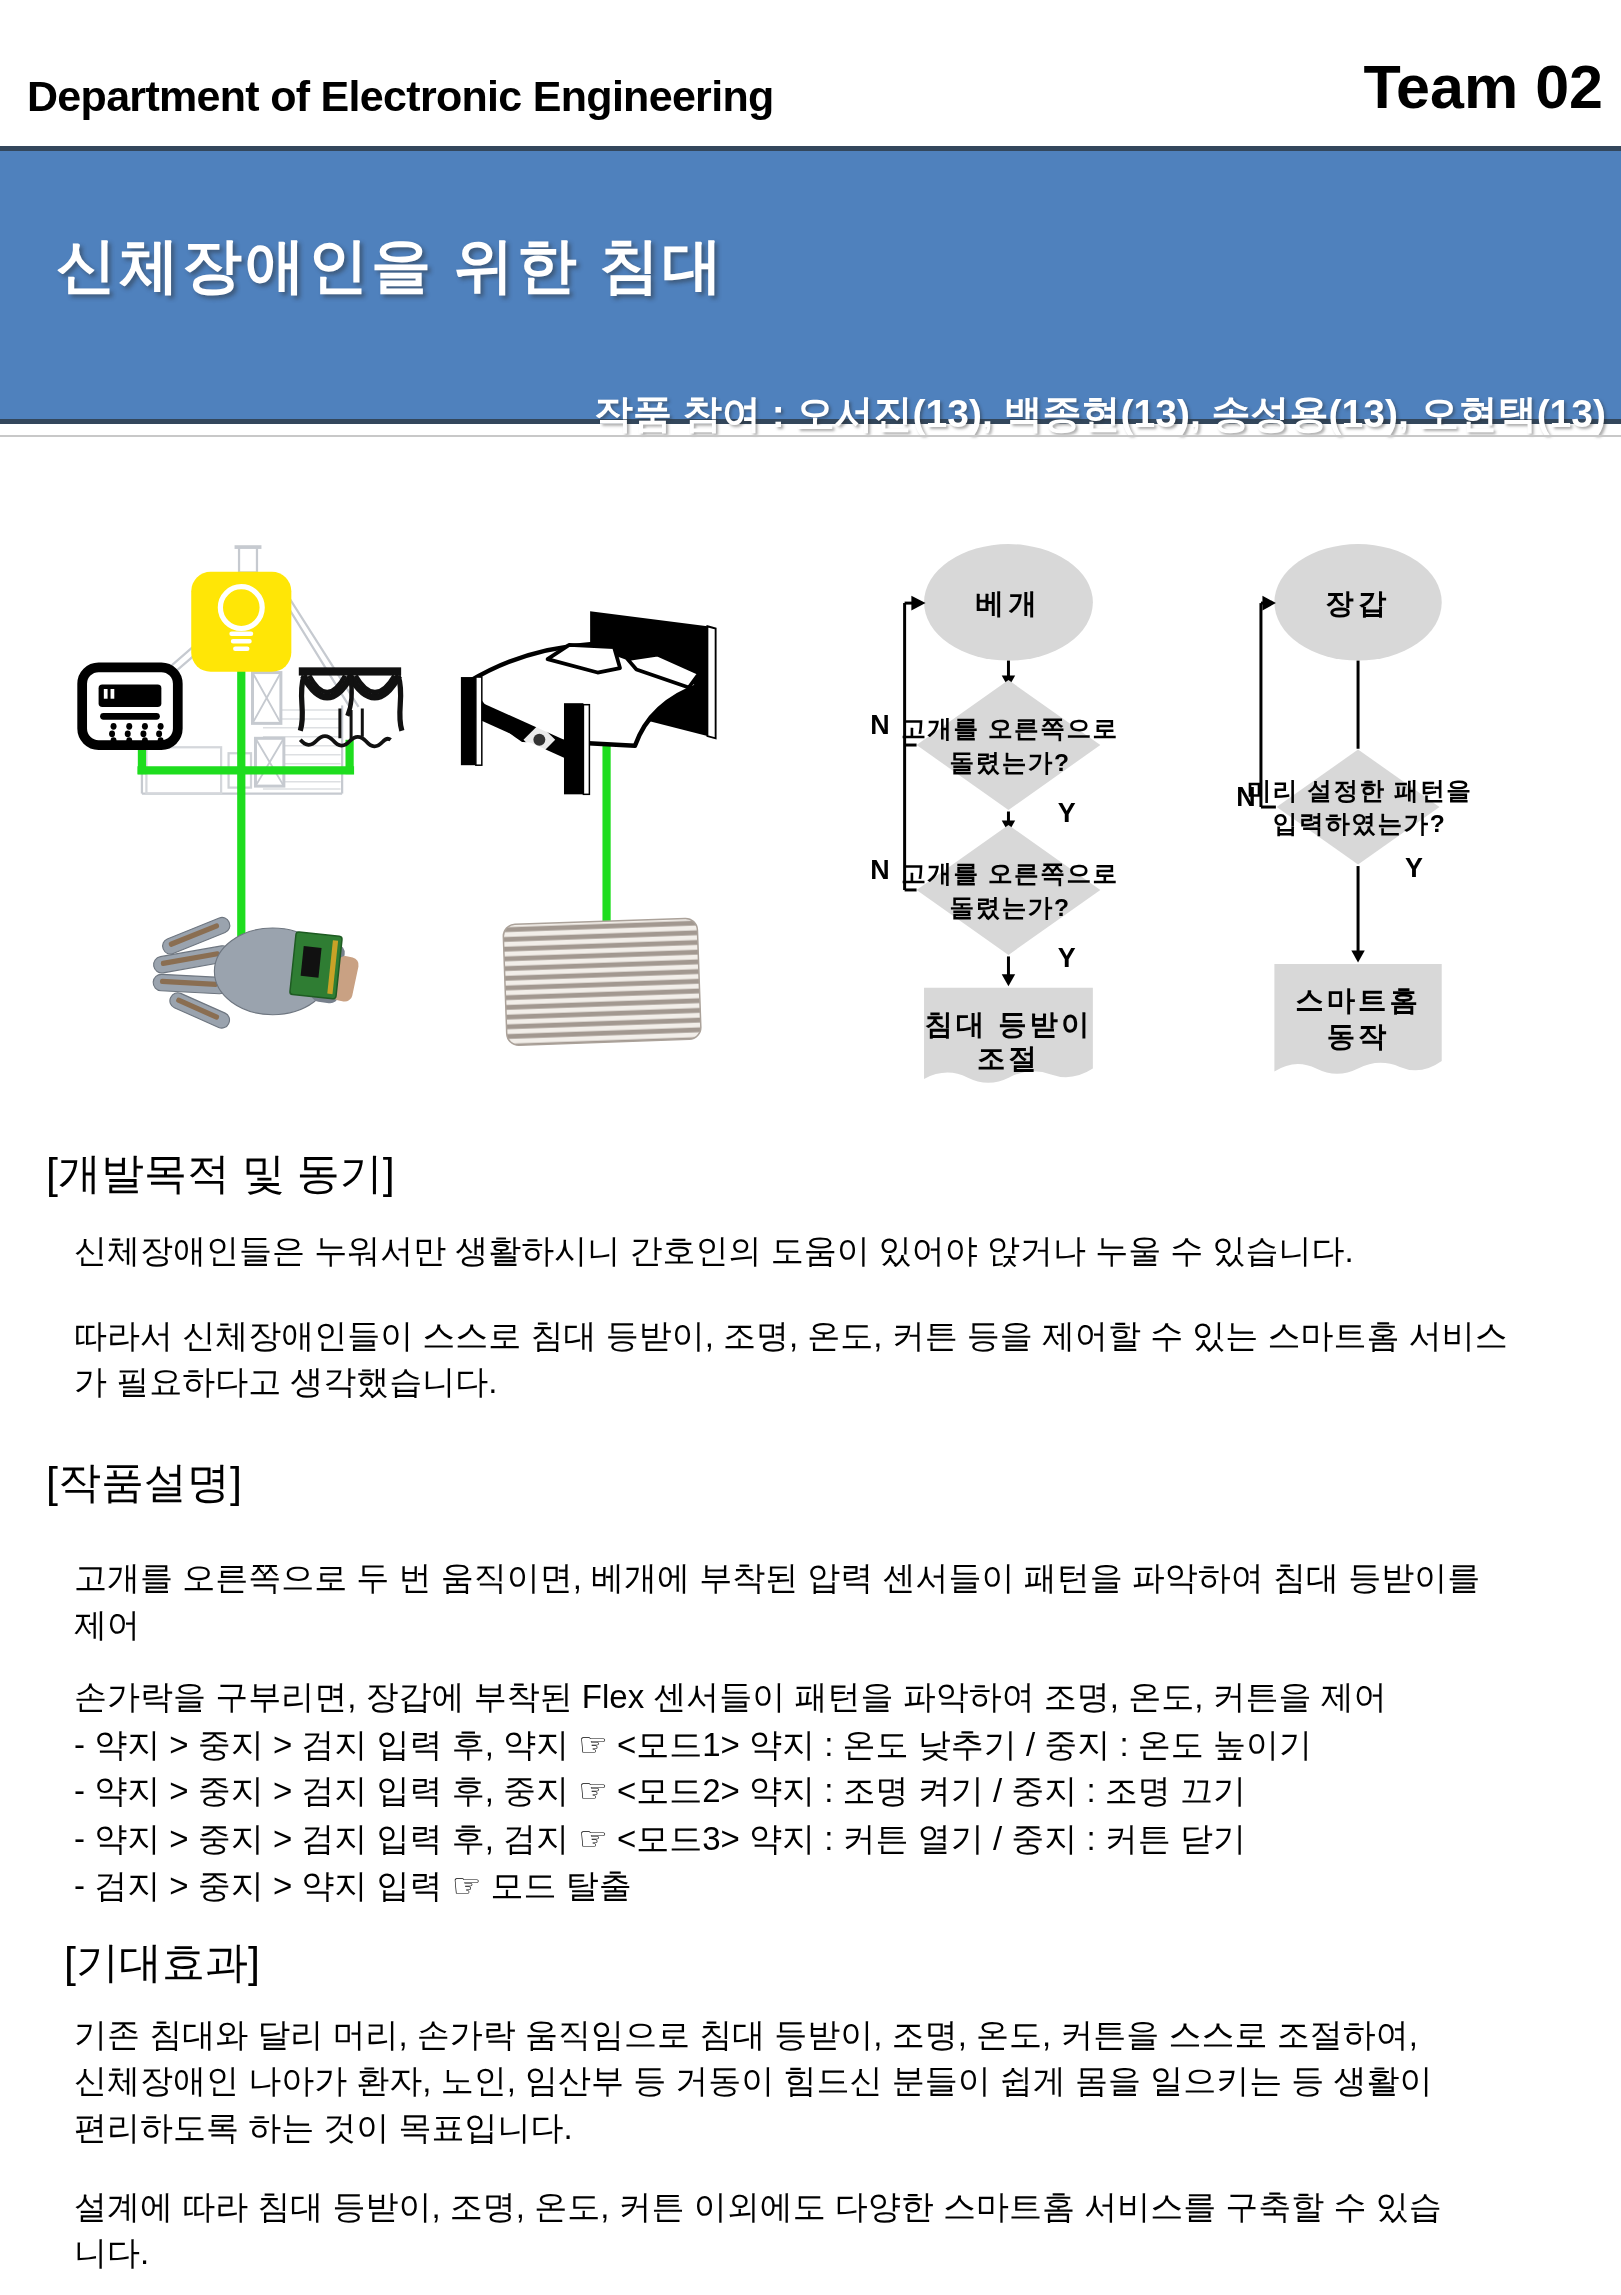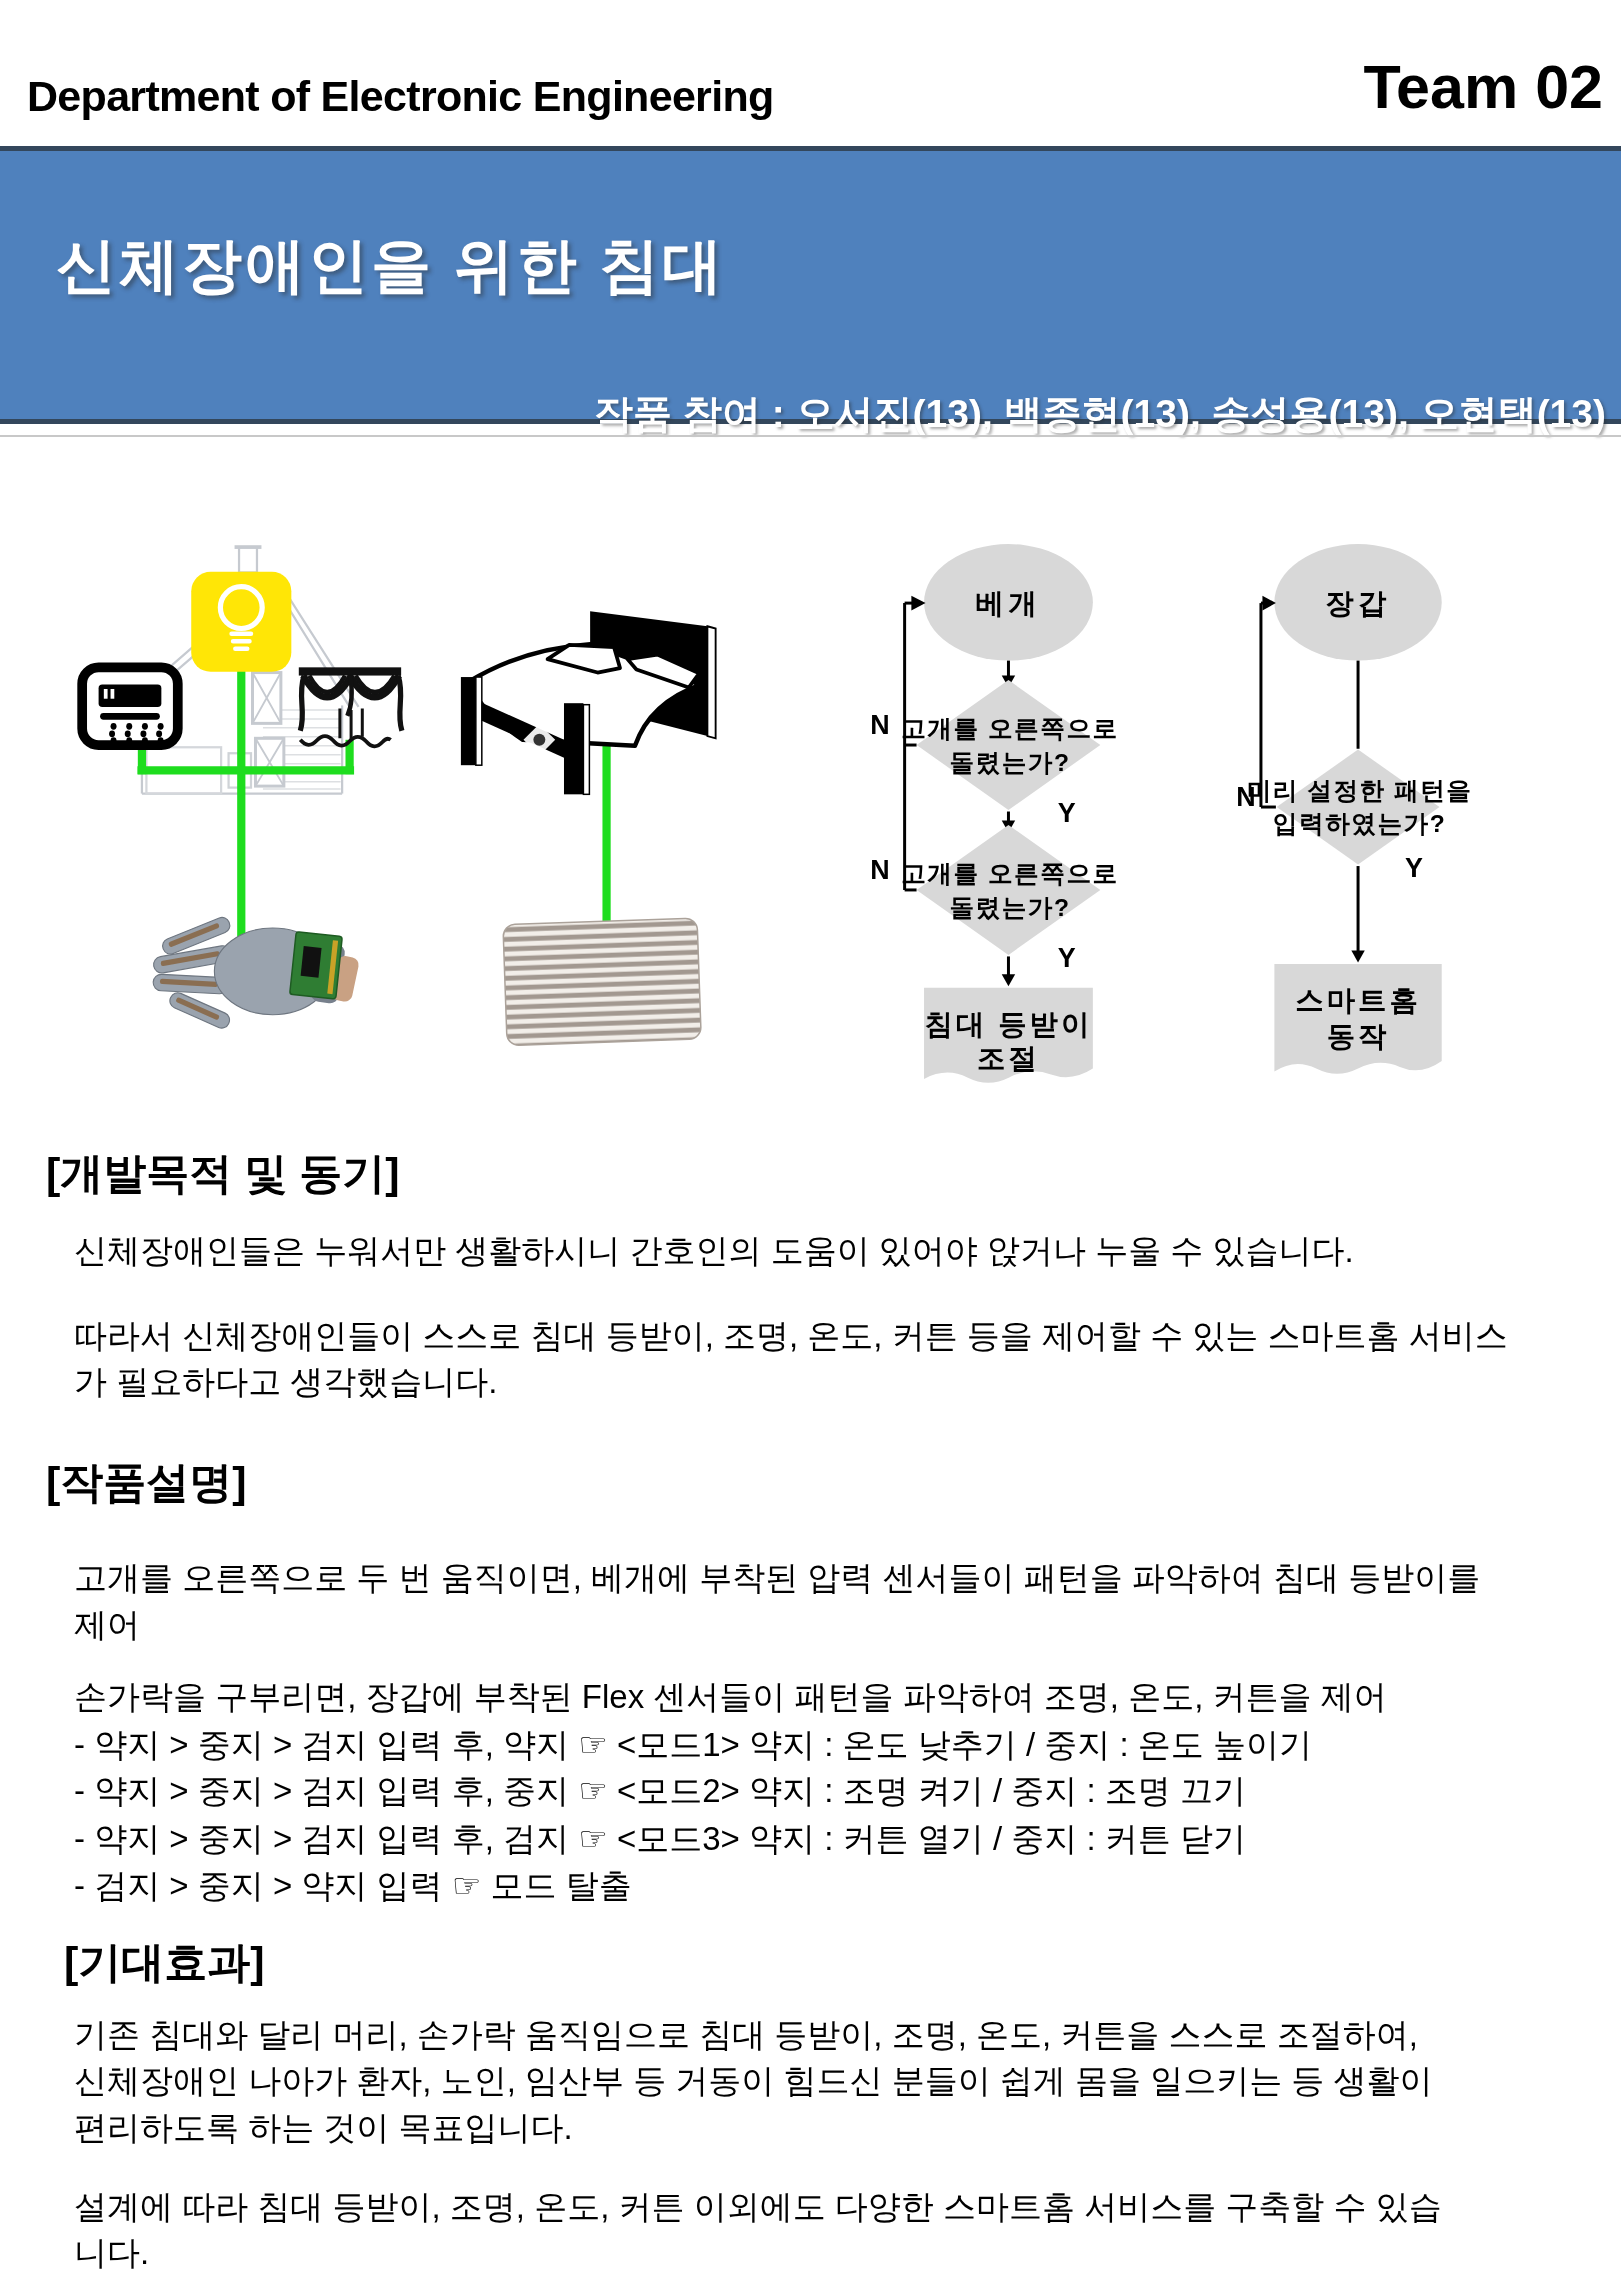--- a/index.html
+++ b/index.html
@@ -12,21 +12,21 @@
   .banner{position:absolute;left:0;top:146px;width:1621px;height:268px;background:#4F81BD;
           border-top:5.2px solid #33475C;border-bottom:5.2px solid #33475C;}
   .banner-title{position:absolute;left:56px;top:75px;font-size:60px;font-weight:bold;color:#fff;
                 letter-spacing:3px;white-space:nowrap;text-shadow:3px 3px 4.5px rgba(40,40,40,.45);}
   .banner-sub{position:absolute;right:15px;top:196px;font-size:39px;font-weight:bold;color:#fff;
               white-space:nowrap;text-shadow:2.2px 2.2px 3px rgba(40,40,40,.4);margin-top:40px;}
   .hairline{position:absolute;left:0;top:435px;width:1621px;height:2.2px;background:#C8C8C8;}
   
   .figure-svg{position:absolute;left:0;top:523px;}
   
-  .hd{position:absolute;left:46px;font-size:43px;font-weight:bold;white-space:nowrap;}
+  .hd{position:absolute;left:46px;font-size:43px;font-weight:normal;white-space:nowrap;}
   .bl{position:absolute;left:46px;font-size:33px;white-space:nowrap;margin-left:28px;}
   svg text{font-family:"Liberation Sans","DejaVu Sans",sans-serif;}
   .flow-node{font-size:38px;font-weight:bold;letter-spacing:6px;}
   .flow-q{font-size:33px;font-weight:bold;letter-spacing:2px;}
   .flow-box{font-size:38px;font-weight:bold;letter-spacing:4px;}
   .flow-ny{font-size:36px;font-weight:bold;}
 </style>
 </head>
 <body>
 

